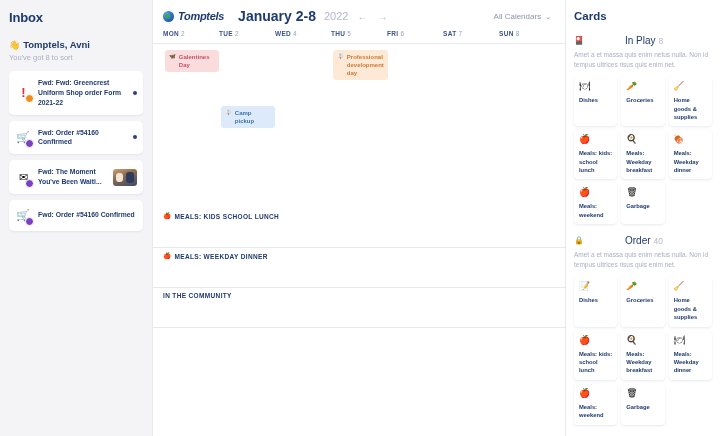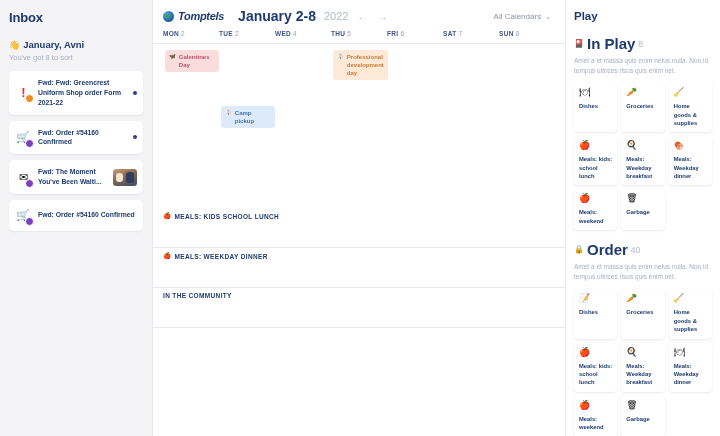--- a/index.html
+++ b/index.html
@@ -154,21 +154,21 @@
     width: 154px; flex: 0 0 154px; height: 436px;
     background: #ffffff; padding: 10px 8px 0 8px; overflow: hidden;
   }
   .cards-title {
     font-size: 11.5px; font-weight: bold; color: #1e3a6e; margin-bottom: 13px;
   }
   .group-head {
     display: flex; align-items: center; gap: 3px; margin-bottom: 4px;
   }
   .group-emoji { font-size: 8px; }
-  .group-name { font-size: 15px; font-weight: bold; color: #1e3a6e; }
+  .group-name { font-size: 10px; font-weight: normal; color: #1e3a6e; margin-left: 38px; }
   .group-count { font-size: 8.5px; color: #b3b8cb; }
   .group-desc {
     font-size: 6.5px; color: #a9aec4; line-height: 1.55; margin-bottom: 7px;
   }
   .card-grid {
     display: grid; grid-template-columns: repeat(3, 1fr);
     gap: 4px; margin-bottom: 11px;
   }
   .card-tile {
     background: #ffffff; border-radius: 4px;
@@ -185,21 +185,21 @@
 </style>
 </head>
 <body>
 
 <div class="app">
 
   <aside class="inbox">
     <div class="inbox-title">Inbox</div>
     <div class="greeting-row">
       <span class="greeting-emoji">👋</span>
-      <span>January, Avni</span>
+      <span>Tomptels, Avni</span>
     </div>
     <div class="sub-count">You've got 8 to sort</div>
     <div class="mail-list" id="mail-list">
         <div class="mail-item">
           <span class="mail-icon-wrap">
             <span class="bang">!</span>
             <span class="badge badge-orange"></span>
           </span>
           <span class="mail-subject">Fwd: Fwd: Greencrest Uniform Shop order Form 2021-22</span>
           <span class="unread-dot"></span>
@@ -297,21 +297,21 @@
         </div>
         <div class="section-row">
           <div class="section-label">
             <span>IN THE COMMUNITY</span>
           </div>
         </div>
       </div>
   </main>
 
   <aside class="cards">
-    <div class="cards-title">Play</div>
+    <div class="cards-title">Cards</div>
     <div id="card-groups">
         <div class="group-head">
           <span class="group-emoji">🎴</span>
           <span class="group-name">In Play</span>
           <span class="group-count">8</span>
         </div>
         <div class="group-desc">Amet a et massa quis enim netus nulla. Non id tempus ultrices risus quis enim net.</div>
         <div class="card-grid">
           <div class="card-tile">
             <div class="tile-icon">🍽</div>

